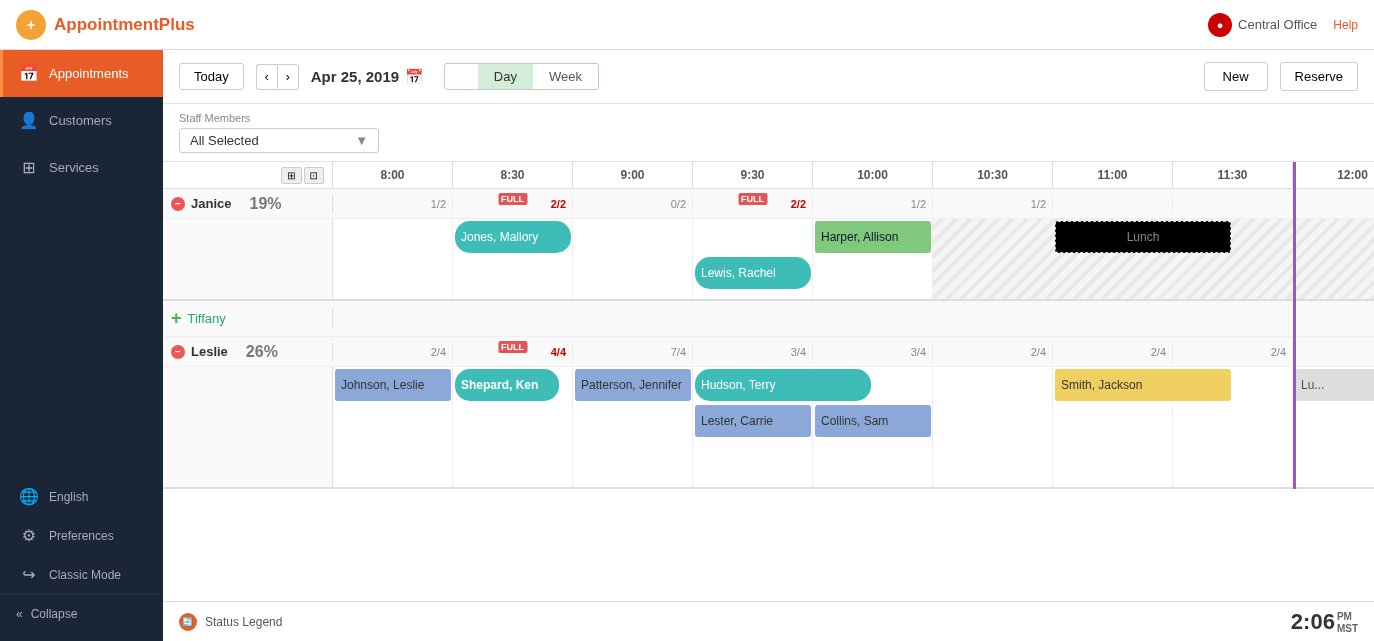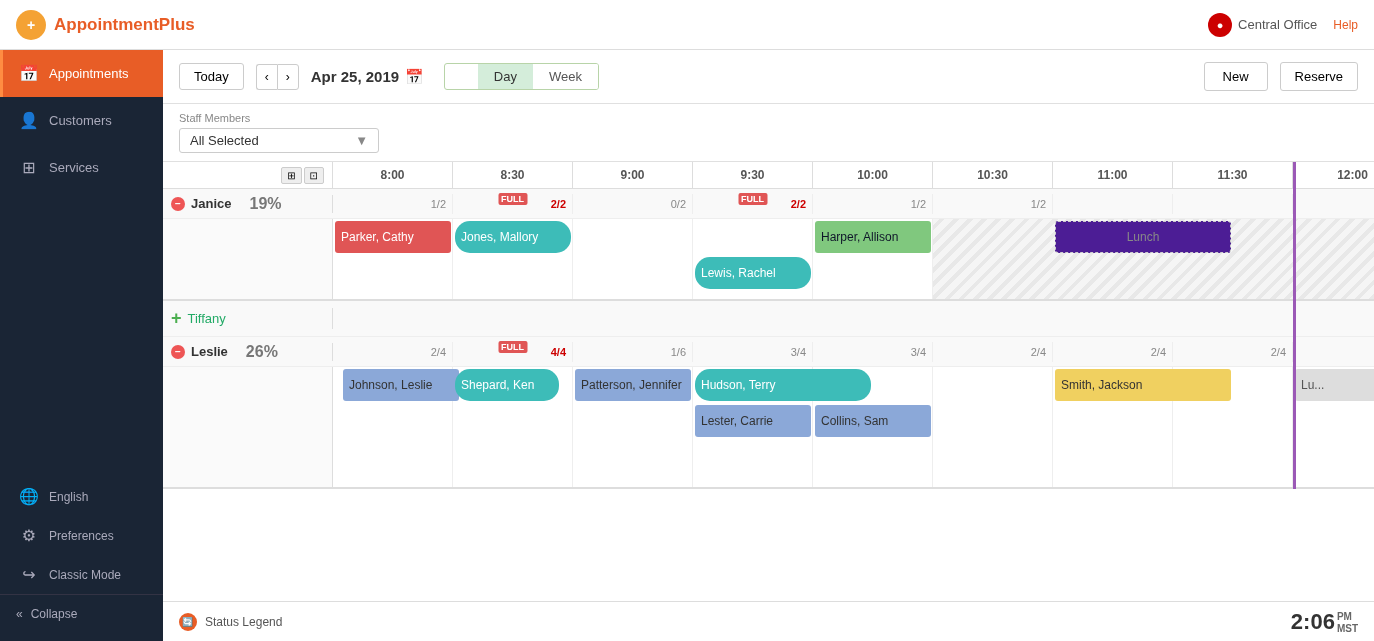--- a/index.html
+++ b/index.html
@@ -334,21 +334,21 @@
       z-index: 2;
     }
 
     
     .appt-red { background: #e05555; color: #fff; }
     .appt-teal { background: #3dbcb8; color: #fff; border-radius: 15px; }
     .appt-yellow { background: #f0d060; color: #333; }
     .appt-green-light { background: #80c87e; color: #0f172a; }
     .appt-blue-light { background: #8ba8d8; color: #333; }
     .appt-gray { background: #ddd; color: #555; }
-    .appt-lunch { background: #4c1d95; color: #888; text-align: right; justify-content: center; border: 1px dashed #ccc; }
+    .appt-lunch { background: #000000; color: #888; text-align: right; justify-content: center; border: 1px dashed #ccc; }
 
     
     .hatch {
       background: repeating-linear-gradient(
         -45deg,
         #e8e8e8,
         #e8e8e8 4px,
         #f5f5f5 4px,
         #f5f5f5 10px
       );
@@ -602,21 +602,20 @@
             <div style="position: absolute; top: 0px; bottom: 0px; left: 0px; width: 120px; border-right: 1px solid rgb(238, 238, 238);"></div>
                 <div style="position: absolute; top: 0px; bottom: 0px; left: 120px; width: 120px; border-right: 1px solid rgb(238, 238, 238);"></div>
                 <div style="position: absolute; top: 0px; bottom: 0px; left: 240px; width: 120px; border-right: 1px solid rgb(238, 238, 238);"></div>
                 <div style="position: absolute; top: 0px; bottom: 0px; left: 360px; width: 120px; border-right: 1px solid rgb(238, 238, 238);"></div>
                 <div style="position: absolute; top: 0px; bottom: 0px; left: 480px; width: 120px; border-right: 1px solid rgb(238, 238, 238);"></div>
                 <div style="position: absolute; top: 0px; bottom: 0px; left: 600px; width: 120px; border-right: 1px solid rgb(238, 238, 238);"></div>
                 <div style="position: absolute; top: 0px; bottom: 0px; left: 720px; width: 120px; border-right: 1px solid rgb(238, 238, 238);"></div>
                 <div style="position: absolute; top: 0px; bottom: 0px; left: 840px; width: 120px; border-right: 1px solid rgb(238, 238, 238);"></div>
                 <div style="position: absolute; top: 0px; bottom: 0px; left: 960px; width: 120px; border-right: 1px solid rgb(238, 238, 238);"></div>
                 <div class="hatch" style="position: absolute; inset: 0px 0px 0px 600px;"></div>
-                <div class="appt-block appt-red" style="left: 2px; width: 116px; top: 2px; height: 32px;">Parker, Cathy</div>
                 <div class="appt-block appt-teal" style="left: 122px; width: 116px; top: 2px; height: 32px;">Jones, Mallory</div>
                 <div class="appt-block appt-teal" style="left: 362px; width: 116px; top: 38px; height: 32px;">Lewis, Rachel</div>
                 <div class="appt-block appt-green-light" style="left: 482px; width: 116px; top: 2px; height: 32px;">Harper, Allison</div>
                 <div class="appt-block appt-lunch" style="left: 722px; width: 176px; top: 2px; height: 32px;">Lunch</div>
               </div>
           </div>
         </div>
 
         <div class="tiffany-row">
           <div class="tiffany-name-area">
@@ -629,21 +628,21 @@
         <div class="staff-section">
           <div class="staff-row-header">
             <div class="staff-name-area">
               <div class="row-toggle collapse-btn">−</div>
               <span>Leslie</span>
               <span class="staff-pct">26%</span>
             </div>
             <div class="staff-capacity-cells" id="trenton-caps">
             <div class="capacity-cell" style="position: relative;"><span>2/4</span></div>
                 <div class="capacity-cell full" style="position: relative;"><div class="full-badge">FULL</div><span>4/4</span></div>
-                <div class="capacity-cell" style="position: relative;"><span>1/6</span></div>
+                <div class="capacity-cell" style="position: relative;"><span>7/4</span></div>
                 <div class="capacity-cell" style="position: relative;"><span>3/4</span></div>
                 <div class="capacity-cell" style="position: relative;"><span>3/4</span></div>
                 <div class="capacity-cell" style="position: relative;"><span>2/4</span></div>
                 <div class="capacity-cell" style="position: relative;"><span>2/4</span></div>
                 <div class="capacity-cell" style="position: relative;"><span>2/4</span></div>
                 <div class="capacity-cell" style="position: relative;"><span></span></div>
               </div>
           </div>
 
           <div style="display:flex; position:relative; min-height: 120px;">
@@ -651,22 +650,22 @@
             <div style="flex: 1 1 0%; position: relative; min-height: 80px; width: 1080px;" id="trenton-appt-grid">
             <div style="position: absolute; top: 0px; bottom: 0px; left: 0px; width: 120px; border-right: 1px solid rgb(238, 238, 238);"></div>
                 <div style="position: absolute; top: 0px; bottom: 0px; left: 120px; width: 120px; border-right: 1px solid rgb(238, 238, 238);"></div>
                 <div style="position: absolute; top: 0px; bottom: 0px; left: 240px; width: 120px; border-right: 1px solid rgb(238, 238, 238);"></div>
                 <div style="position: absolute; top: 0px; bottom: 0px; left: 360px; width: 120px; border-right: 1px solid rgb(238, 238, 238);"></div>
                 <div style="position: absolute; top: 0px; bottom: 0px; left: 480px; width: 120px; border-right: 1px solid rgb(238, 238, 238);"></div>
                 <div style="position: absolute; top: 0px; bottom: 0px; left: 600px; width: 120px; border-right: 1px solid rgb(238, 238, 238);"></div>
                 <div style="position: absolute; top: 0px; bottom: 0px; left: 720px; width: 120px; border-right: 1px solid rgb(238, 238, 238);"></div>
                 <div style="position: absolute; top: 0px; bottom: 0px; left: 840px; width: 120px; border-right: 1px solid rgb(238, 238, 238);"></div>
                 <div style="position: absolute; top: 0px; bottom: 0px; left: 960px; width: 120px; border-right: 1px solid rgb(238, 238, 238);"></div>
-                <div class="appt-block appt-blue-light" style="left: 2px; width: 116px; top: 2px; height: 32px; margin-left: 8px;">Johnson, Leslie</div>
-                <div class="appt-block appt-teal" style="left: 122px; width: 104px; top: 2px; height: 32px;">Shepard, Ken</div>
+                <div class="appt-block appt-blue-light" style="left: 2px; width: 116px; top: 2px; height: 32px;">Johnson, Leslie</div>
+                <div class="appt-block appt-teal" style="left: 122px; width: 104px; top: 2px; height: 32px; font-weight: bold;">Shepard, Ken</div>
                 <div class="appt-block appt-blue-light" style="left: 242px; width: 116px; top: 2px; height: 32px;">Patterson, Jennifer</div>
                 <div class="appt-block appt-teal" style="left: 362px; width: 176px; top: 2px; height: 32px;">Hudson, Terry</div>
                 <div class="appt-block appt-blue-light" style="left: 362px; width: 116px; top: 38px; height: 32px;">Lester, Carrie</div>
                 <div class="appt-block appt-blue-light" style="left: 482px; width: 116px; top: 38px; height: 32px;">Collins, Sam</div>
                 <div class="appt-block appt-yellow" style="left: 722px; width: 176px; top: 2px; height: 32px;">Smith, Jackson</div>
                 <div class="appt-block appt-gray" style="left: 962px; width: 116px; top: 2px; height: 32px;">Lu...</div>
               </div>
           </div>
         </div>
 

